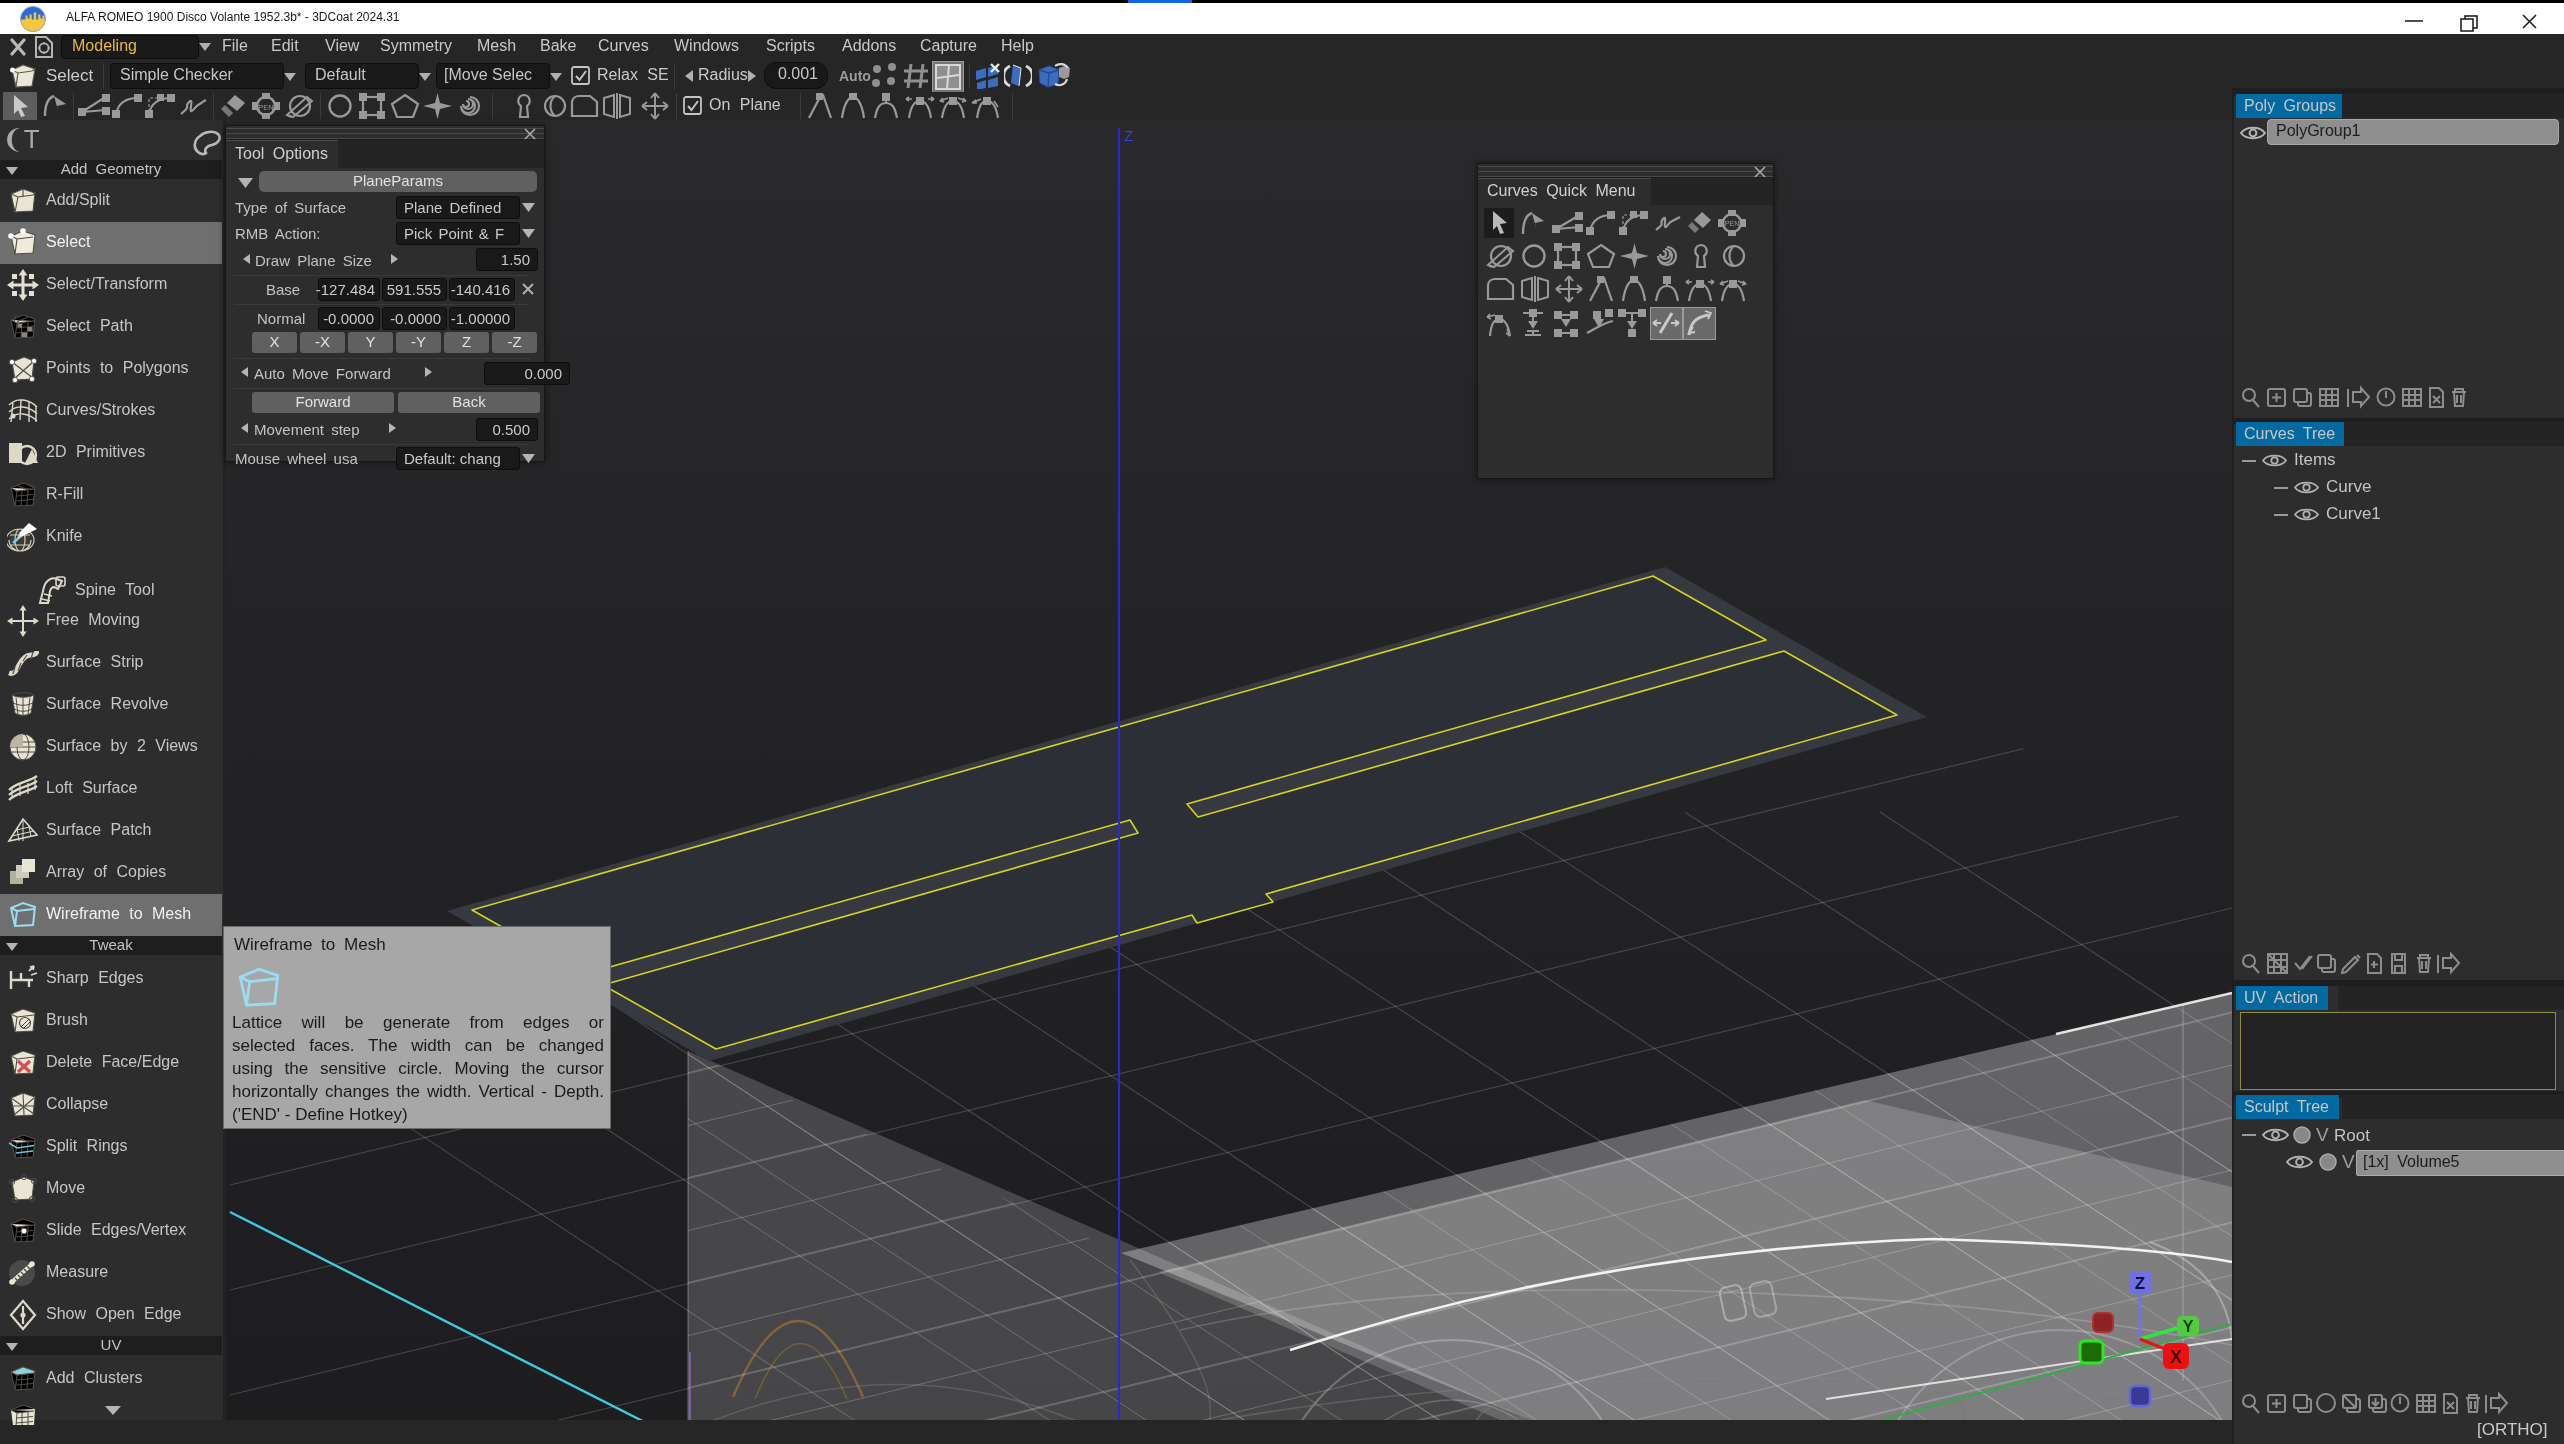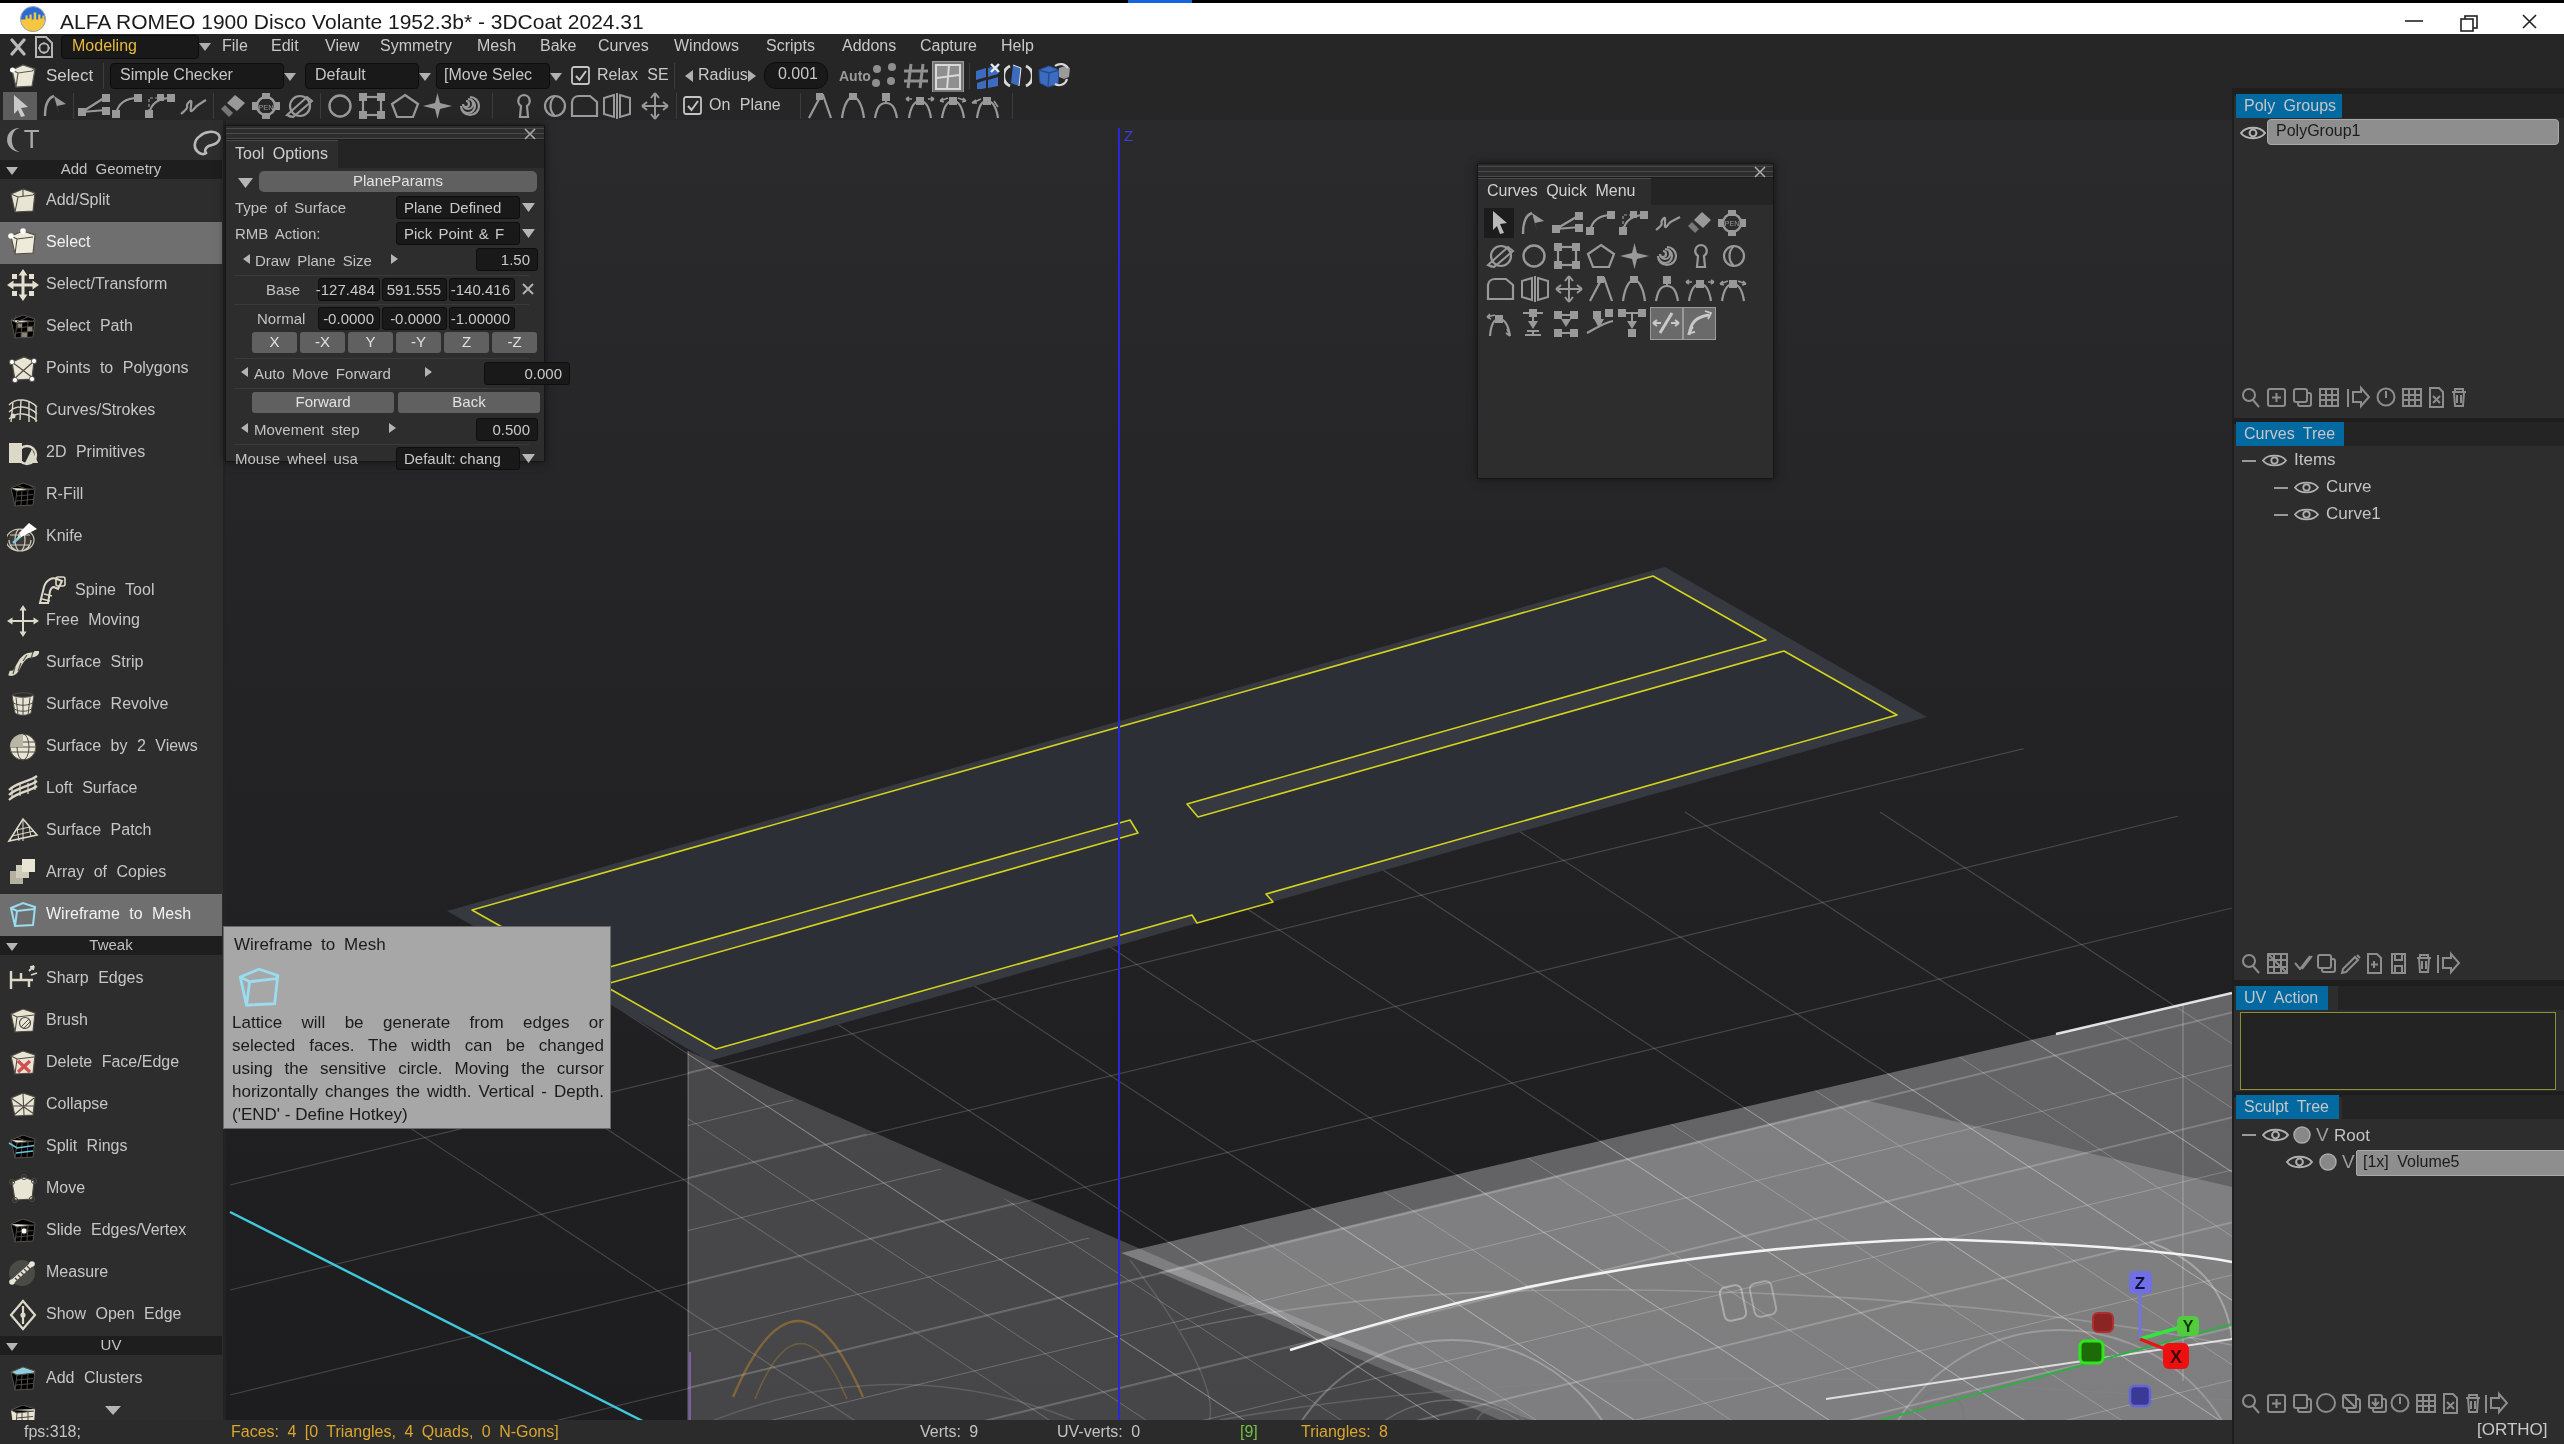--- a/index.html
+++ b/index.html
@@ -4,21 +4,21 @@
 <style>
 html,body{margin:0;padding:0;background:#000;}
 #root{position:relative;width:2564px;height:1444px;overflow:hidden;background:#262626;
   font-family:"Liberation Sans",sans-serif;color:#c8c8c8;}
 .abs{position:absolute;}
 .tx{white-space:nowrap;}
 
 #topstrip{left:0;top:0;width:2564px;height:3px;background:#000;}
 #topblue{left:1128px;top:0;width:64px;height:3px;background:#1665e0;}
 #titlebar{left:0;top:3px;width:2564px;height:31px;background:#fff;color:#111;}
-#titletext{left:60px;top:7px;font-size:21px;color:#1a1a1a;}
+#titletext{left:66px;top:7px;font-size:12px;color:#1a1a1a;}
 
 #menubar{left:0;top:34px;width:2564px;height:26px;background:#262626;}
 .menuitem{top:3px;font-size:16px;color:#c9c9c9;word-spacing:4px;}
 
 #toolbar2{left:0;top:60px;width:2564px;height:32px;background:#262626;}
 
 #toolbar3{left:0;top:92px;width:2564px;height:28px;background:#262626;}
 .ddbox{background:#191919;border:1px solid #0d0d0d;border-radius:4px;color:#c6c6c6;font-size:16px;}
 .sep{width:1px;background:#3c3c3c;}
 
@@ -664,28 +664,20 @@
         <svg width="32" height="20" viewBox="0 0 32 20">
           <path d="M4 5 L16 0 L28 4 L27 20 L6 20 Z" fill="#e9e5d5"></path>
           <g stroke="#504b44" stroke-width="1">
             <path d="M4 5 L16 0 L28 4 M4 5 L10 8 L27 6 M10 8 L9 20 M15 7.5 L15 20 M21 7 L21 20 M10 13 L26 11.5 M9 18 L26 16.5"></path>
           </g>
         </svg>
       </div>
     <svg class="abs" style="left:105px;top:1286px" width="16" height="9" viewBox="0 0 16 9">
         <path d="M0 0 L16 0 L8 9 z" fill="#b5b5b5"></path>
       </svg>
-  </div>
-  <div id="statusbar" class="abs">
-    <span class="abs tx" style="left:24px;top:3px;color:#c3c3c3;">fps:318;</span>
-    <span class="abs tx" style="left:231px;top:3px;color:#d9a62e;word-spacing:4px;">Faces: 4 [0 Triangles, 4 Quads, 0 N-Gons]</span>
-    <span class="abs tx" style="left:920px;top:3px;color:#c3c3c3;word-spacing:4px;">Verts: 9</span>
-    <span class="abs tx" style="left:1057px;top:3px;color:#c3c3c3;word-spacing:4px;">UV-verts: 0</span>
-    <span class="abs tx" style="left:1240px;top:3px;color:#74c043;">[9]</span>
-    <span class="abs tx" style="left:1301px;top:3px;color:#d9a62e;word-spacing:4px;">Triangles: 8</span>
   </div>
   <div id="rightpanel" class="abs">
     <div class="abs" style="left:0;top:0;width:332px;height:8px;background:#1e1e1e;"></div>
     <div class="abs rtab tx" style="left:2px;top:6px;">Poly Groups</div>
     <div class="abs" style="left:108px;top:6px;width:224px;height:24px;background:#242424;"></div>
     <svg class="abs" style="left:6px;top:36px" width="26" height="18" viewBox="0 0 26 18">
       <path d="M1 9 C6 2 20 2 25 9 C20 16 6 16 1 9 Z" fill="none" stroke="#b5b5b5" stroke-width="2"></path>
         <circle cx="13" cy="9" r="3.4" fill="none" stroke="#b5b5b5" stroke-width="2"></circle>
     </svg>
     <div class="abs graybox tx" style="left:33px;top:31px;width:290px;height:24px;">

